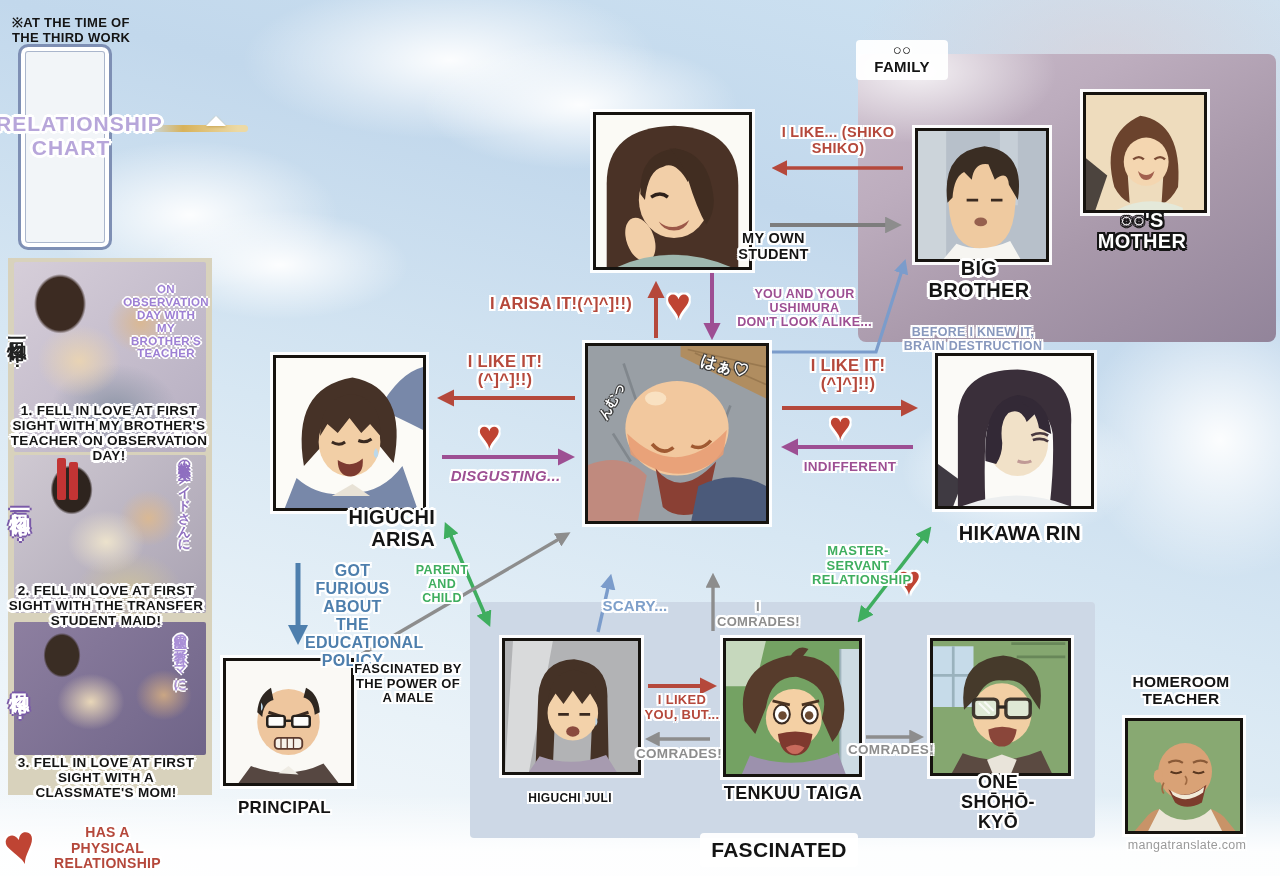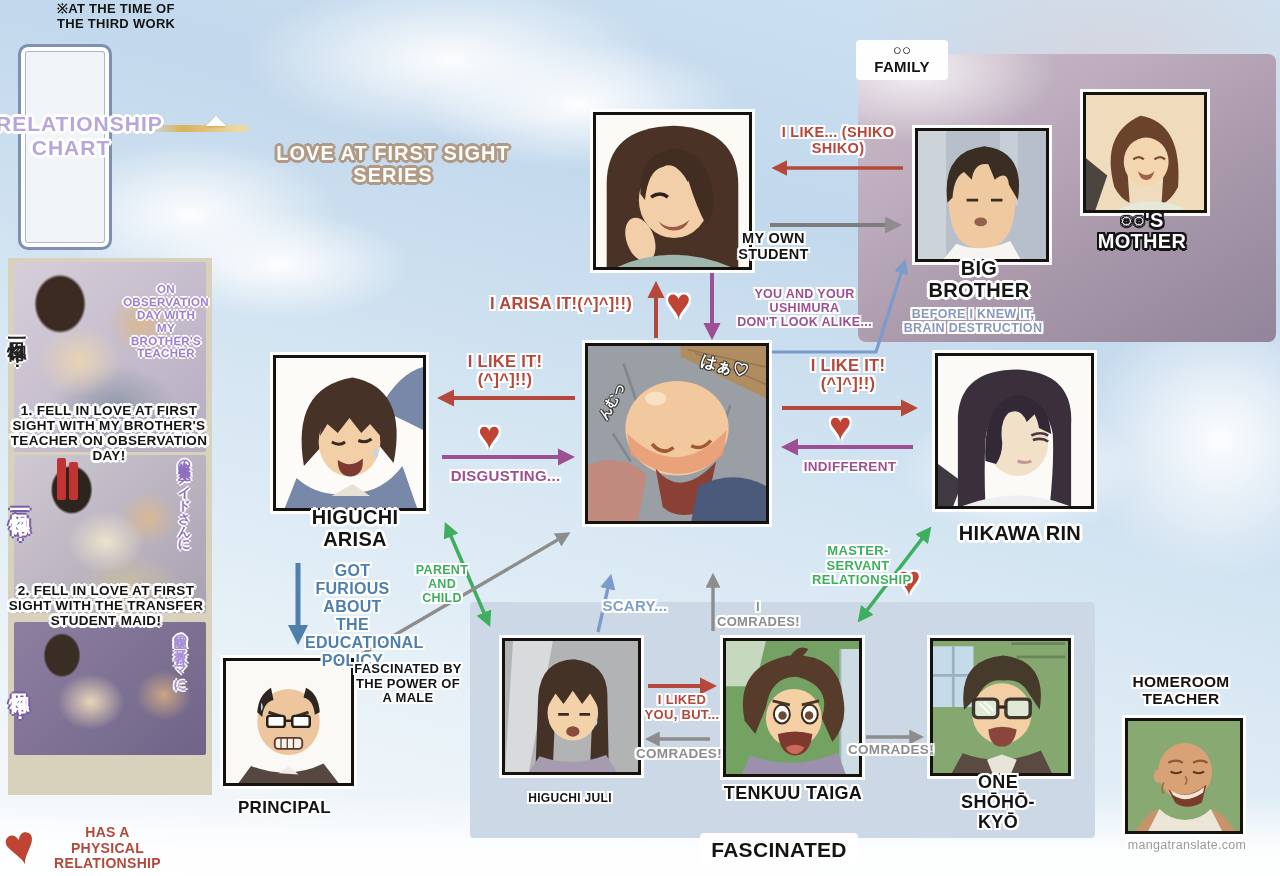--- a/index.html
+++ b/index.html
@@ -43,31 +43,29 @@
 
   <div class="cloud" style="left:240px;top:-20px;width:420px;height:160px;"></div>
   <div class="cloud" style="left:40px;top:140px;width:300px;height:150px;"></div>
   <div class="cloud" style="left:420px;top:40px;width:320px;height:130px;"></div>
   <div class="cloud" style="left:1080px;top:300px;width:280px;height:280px;"></div>
   <div class="cloud" style="left:150px;top:210px;width:260px;height:110px;"></div>
   <div class="cloud" style="left:900px;top:400px;width:240px;height:140px;"></div>
   <div class="abs" style="left:850px;top:0;width:430px;height:210px;background:radial-gradient(ellipse at 60% 30%,rgba(228,198,198,.4),rgba(228,198,198,0) 70%);z-index:1;"></div>
   <div class="abs" style="left:0;top:795px;width:1280px;height:81px;background:linear-gradient(rgba(255,255,255,0),rgba(255,255,255,.92) 70%);z-index:2;"></div>
 
-  <div class="lbl pre t-black" style="left:12px;top:2px;width:170px;font-size:13px;text-align:left;margin-left:45px;">※AT THE TIME OF
+  <div class="lbl pre t-black" style="left:12px;top:16px;width:170px;font-size:13px;text-align:left;">※AT THE TIME OF
 THE THIRD WORK</div>
 
   <div class="titlepanel" style="left:18px;top:44px;width:88px;height:200px;"></div>
   <div class="lbl pre" style="left:-4px;top:112px;width:150px;font-size:21px;font-weight:900;color:#b7a6da;letter-spacing:1px;
               text-shadow:-3px 0 0 #fff,3px 0 0 #fff,0 -3px 0 #fff,0 3px 0 #fff,-2px -2px 0 #fff,2px -2px 0 #fff,-2px 2px 0 #fff,2px 2px 0 #fff;">RELATIONSHIP
 CHART</div>
 
   <div class="comet" style="left:148px;top:125px;width:100px;"></div>
-  <div class="lbl" style="left:243px;top:142px;width:300px;font-size:20px;font-weight:900;color:#fdfcf8;letter-spacing:1px;
-              text-shadow:-3px 0 0 #b09a85,3px 0 0 #b09a85,0 -3px 0 #b09a85,0 3px 0 #b09a85,-2px -2px 0 #b09a85,2px -2px 0 #b09a85,-2px 2px 0 #b09a85,2px 2px 0 #b09a85;">LOVE AT FIRST SIGHT SERIES</div>
 
   <div class="panel" style="left:858px;top:54px;width:418px;height:288px;border-radius:8px;
               background:linear-gradient(150deg,#cbbccb 0%,#bdadbe 30%,#a999ab 60%,#92849a 100%);">
     <div class="abs" style="left:0;top:0;width:200px;height:90px;background:radial-gradient(ellipse at 30% 20%,rgba(255,255,255,.8),rgba(255,255,255,0) 70%);"></div>
   </div>
   <div class="whitebox" style="left:856px;top:40px;width:92px;height:40px;"></div>
   <div class="lbl pre t-black olw" style="left:856px;top:42px;width:92px;font-size:15px;line-height:1.1;">○○
 FAMILY</div>
 
   <div class="panel" style="left:470px;top:602px;width:625px;height:236px;background:#cdd8e6;border-radius:4px;"></div>
@@ -117,20 +115,23 @@
   <div class="cover" style="left:14px;top:622px;width:192px;height:133px;
        background:
          radial-gradient(30px 36px at 25% 25%,#3a2d24 0%,#3a2d24 55%,rgba(58,45,36,0) 62%),
          radial-gradient(48px 40px at 40% 60%,#e8d6b8 0%,rgba(232,214,184,0) 70%),
          radial-gradient(40px 36px at 78% 55%,#caa684 0%,rgba(202,166,132,0) 70%),
          linear-gradient(135deg,#8d7fa0 0%,#6f6488 100%);"></div>
   <div class="vjp" style="left:174px;top:626px;height:124px;font-size:13px;color:#a98fd6;
               text-shadow:-2px 0 0 #fff,2px 0 0 #fff,0 -2px 0 #fff,0 2px 0 #fff;">同級生の教育ママに</div>
   <div class="vjp" style="left:10px;top:678px;height:80px;font-size:20px;color:#fff;
               text-shadow:-2px 0 0 #7a5aa8,2px 0 0 #7a5aa8,0 -2px 0 #7a5aa8,0 2px 0 #7a5aa8;">目惚れ!</div>
+  <div class="lbl pre t-black olw3" style="left:10px;top:755px;width:192px;font-size:13.5px;font-weight:900;z-index:7;">3. FELL IN LOVE AT FIRST
+SIGHT WITH A
+CLASSMATE'S MOM!</div>
 
   <div class="heart" style="left:4px;top:818px;font-size:54px;transform:rotate(-14deg);z-index:6;">♥</div>
   <div class="lbl pre t-red olw" style="left:45px;top:825px;width:125px;font-size:14px;z-index:6;">HAS A
 PHYSICAL
 RELATIONSHIP</div>
 
   <svg id="arrows" width="1280" height="876">
     <defs>
       <marker id="m-red" viewBox="0 0 10 10" refX="6.5" refY="5" markerWidth="4.4" markerHeight="4.4" orient="auto-start-reverse">
           <path d="M0,0 L10,5 L0,10 z" fill="#b5483b"></path>
@@ -226,21 +227,21 @@
       <path d="M19,72 Q10,20 52,13 Q90,20 80,70 L70,58 Q74,32 52,29 Q33,31 30,60 Z" fill="#463227"></path>
       <ellipse cx="50" cy="56" rx="21" ry="23" fill="#f2cfa6"></ellipse>
       <path d="M30,52 Q30,26 52,24 Q72,27 71,52 L64,44 L58,50 L50,40 L42,50 L35,44 Z" fill="#463227"></path>
       <path d="M38,56 q5,3 9,0 M56,55 q5,2 9,-1" stroke="#3a2a20" stroke-width="2" fill="none"></path>
       <path d="M68,60 q3,4 0,7 q-3,-3 0,-7" fill="#bcd8ea"></path>
       <path d="M42,68 q9,6 17,-1 q1,11 -8,12 q-9,0 -9,-11 Z" fill="#7c3a30"></path>
       <path d="M6,100 L14,80 Q30,94 52,90 Q72,90 86,72 L96,100 Z" fill="#7888a9"></path>
       <path d="M38,92 L52,84 L64,92 Z" fill="#e8e2d6"></path>
     </svg>
   </div>
-  <div class="lbl pre t-black olw3" style="left:275px;top:506px;width:160px;font-size:20px;font-weight:900;z-index:5;">HIGUCHI
+  <div class="lbl pre t-black olw3" style="left:275px;top:506px;width:160px;font-size:20px;font-weight:900;z-index:5;text-align:right;">HIGUCHI
 ARISA</div>
 
   <div class="portrait" style="left:585px;top:343px;width:178px;height:175px;">
     <svg viewBox="0 0 100 100" preserveAspectRatio="none">
       <rect width="100" height="100" fill="#999fa5"></rect>
       <path d="M52,0 H100 V30 L52,6 Z" fill="#b08d60"></path>
       <path d="M60,4 L100,22 M56,2 L100,12" stroke="#8a6b44" stroke-width="1" opacity=".6"></path>
       <path d="M20,10 L30,40 M80,34 L74,50 M14,50 L24,66" stroke="#777e84" stroke-width="1.5" opacity=".7"></path>
       <ellipse cx="50" cy="47" rx="29" ry="27" fill="#f2c89e"></ellipse>
       <path d="M22,50 Q50,78 78,48 L76,62 Q52,84 24,62 Z" fill="#e79b72" opacity="0.85"></path>
@@ -364,25 +365,25 @@
 
   <div class="lbl pre t-red olw" style="left:768px;top:124px;width:140px;font-size:14.5px;">I LIKE... (SHIKO
 SHIKO)</div>
   <div class="lbl pre t-black olw" style="left:716px;top:230px;width:115px;font-size:14.5px;">MY OWN
 STUDENT</div>
   <div class="lbl t-red olw" style="left:475px;top:294px;width:172px;font-size:16.5px;">I ARISA IT!(^]^]!!)</div>
   <div class="lbl pre t-purple olw" style="left:722px;top:287px;width:165px;font-size:12.5px;">YOU AND YOUR USHIMURA
 DON'T LOOK ALIKE...</div>
   <div class="lbl pre t-red olw" style="left:450px;top:352px;width:110px;font-size:16.5px;">I LIKE IT!
 (^]^]!!)</div>
-  <div class="lbl t-purple olw" style="left:438px;top:468px;width:135px;font-size:15px;">DISGUSTING...</div>
+  <div class="lbl t-purple olw" style="left:438px;top:468px;width:135px;font-size:15px;font-style:italic;">DISGUSTING...</div>
   <div class="lbl pre t-red olw" style="left:793px;top:356px;width:110px;font-size:16.5px;">I LIKE IT!
 (^]^]!!)</div>
   <div class="lbl t-purple olw" style="left:800px;top:459px;width:100px;font-size:13.5px;">INDIFFERENT</div>
-  <div class="lbl pre t-blue2 olw" style="left:898px;top:307px;width:150px;font-size:12.5px;">BEFORE I KNEW IT,
+  <div class="lbl pre t-blue2 olw" style="left:898px;top:325px;width:150px;font-size:12.5px;">BEFORE I KNEW IT,
 BRAIN DESTRUCTION</div>
   <div class="lbl pre t-steel olw" style="left:305px;top:562px;width:95px;font-size:16px;">GOT
 FURIOUS
 ABOUT THE
 EDUCATIONAL
 POLICY</div>
   <div class="lbl pre t-green olw" style="left:411px;top:563px;width:62px;font-size:12.5px;">PARENT
 AND
 CHILD</div>
   <div class="lbl pre t-black olw" style="left:353px;top:662px;width:110px;font-size:13px;">FASCINATED BY

